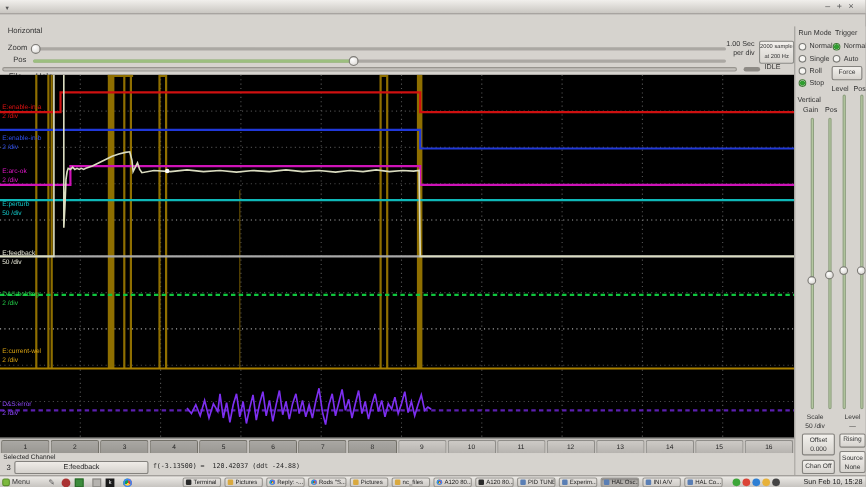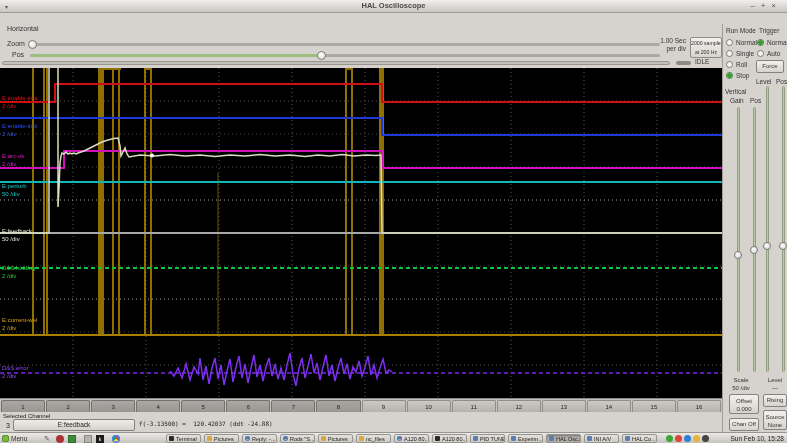--- a/index.html
+++ b/index.html
@@ -94,21 +94,20 @@
   .tray-ic { position:absolute; width:7px; height:7px; border-radius:50%; }
   .clock { position:absolute; right:3px; top:2px; font-size:6.5px; color:#222; }
 </style>
 </head>
 <body>
 
 <div id="app">
 
   <div class="titlebar">
     <span class="winmenu-ic">▾</span>
-    <div class="title">HAL Oscilloscope</div>
     <div class="winbtns"><span>–</span><span>+</span><span>×</span></div>
   </div>
 
   <div class="menubar">
     <span>File</span>
     <span>Help</span>
   </div>
 
   <div class="lbl" style="left:7px; top:25px;">Horizontal</div>
   <div class="lbl" style="left:7px; top:40px;">Zoom</div>

